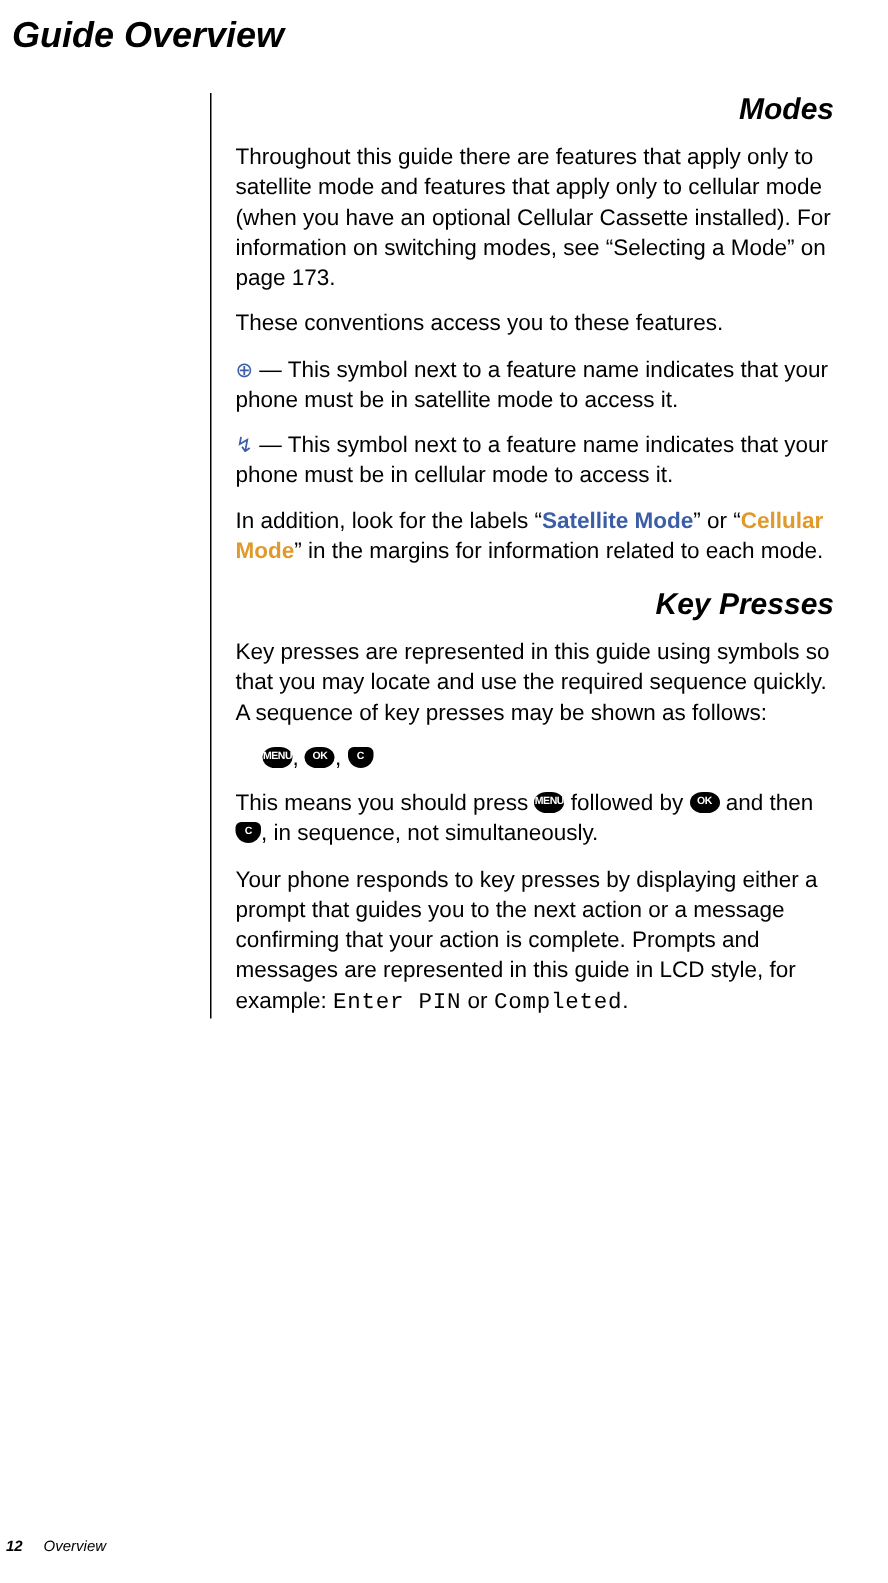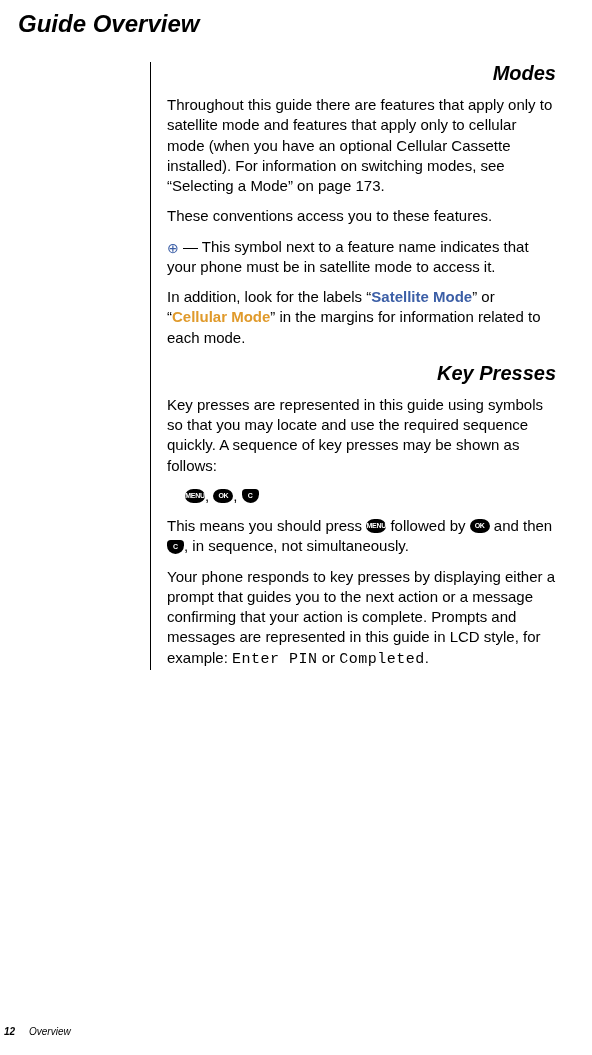--- a/index.html
+++ b/index.html
@@ -6,21 +6,21 @@
     margin: 0;
     padding: 0;
     font-family: Helvetica, Arial, sans-serif;
     color: #000;
     width: 592px;
     height: 1055px;
     position: relative;
     background: #fff;
   }
   .page {
-    padding: 10px 36px 0 18px;
+    padding: 10px 36px 0 8px;
     box-sizing: border-box;
     width: 100%;
     height: 100%;
     position: relative;
   }
   .title {
     font-size: 24px;
     font-weight: bold;
     font-style: italic;
     margin: 0 0 24px 0;
@@ -113,20 +113,23 @@
   <div class="content">
 
     <div class="h3">Modes</div>
     <p>Throughout this guide there are features that apply only to satellite mode and features that apply only to cellular mode (when you have an optional Cellular Cassette installed). For information on switching modes, see “Selecting a Mode” on page 173.</p>
     <p>These conventions access you to these features.</p>
 
     <p>
       <span class="sym">⊕</span><span> — This symbol next to a feature name indicates that your phone must be in satellite mode to access it.</span>
     </p>
 
+    <p>
+      <span class="sym">↯</span><span> — This symbol next to a feature name indicates that your phone must be in cellular mode to access it.</span>
+    </p>
 
     <p>
       <span>In addition, look for the labels “</span><span class="sat-label">Satellite Mode</span><span>” or “</span><span class="cell-label">Cellular Mode</span><span>” in the margins for information related to each mode.</span>
     </p>
 
     <div class="h3">Key Presses</div>
     <p>Key presses are represented in this guide using symbols so that you may locate and use the required sequence quickly. A sequence of key presses may be shown as follows:</p>
 
     <p class="keyrow">
       <span class="key-icon">MENU</span><span>, </span><span class="key-icon">OK</span><span>, </span><span class="key-icon key-c">C</span>

